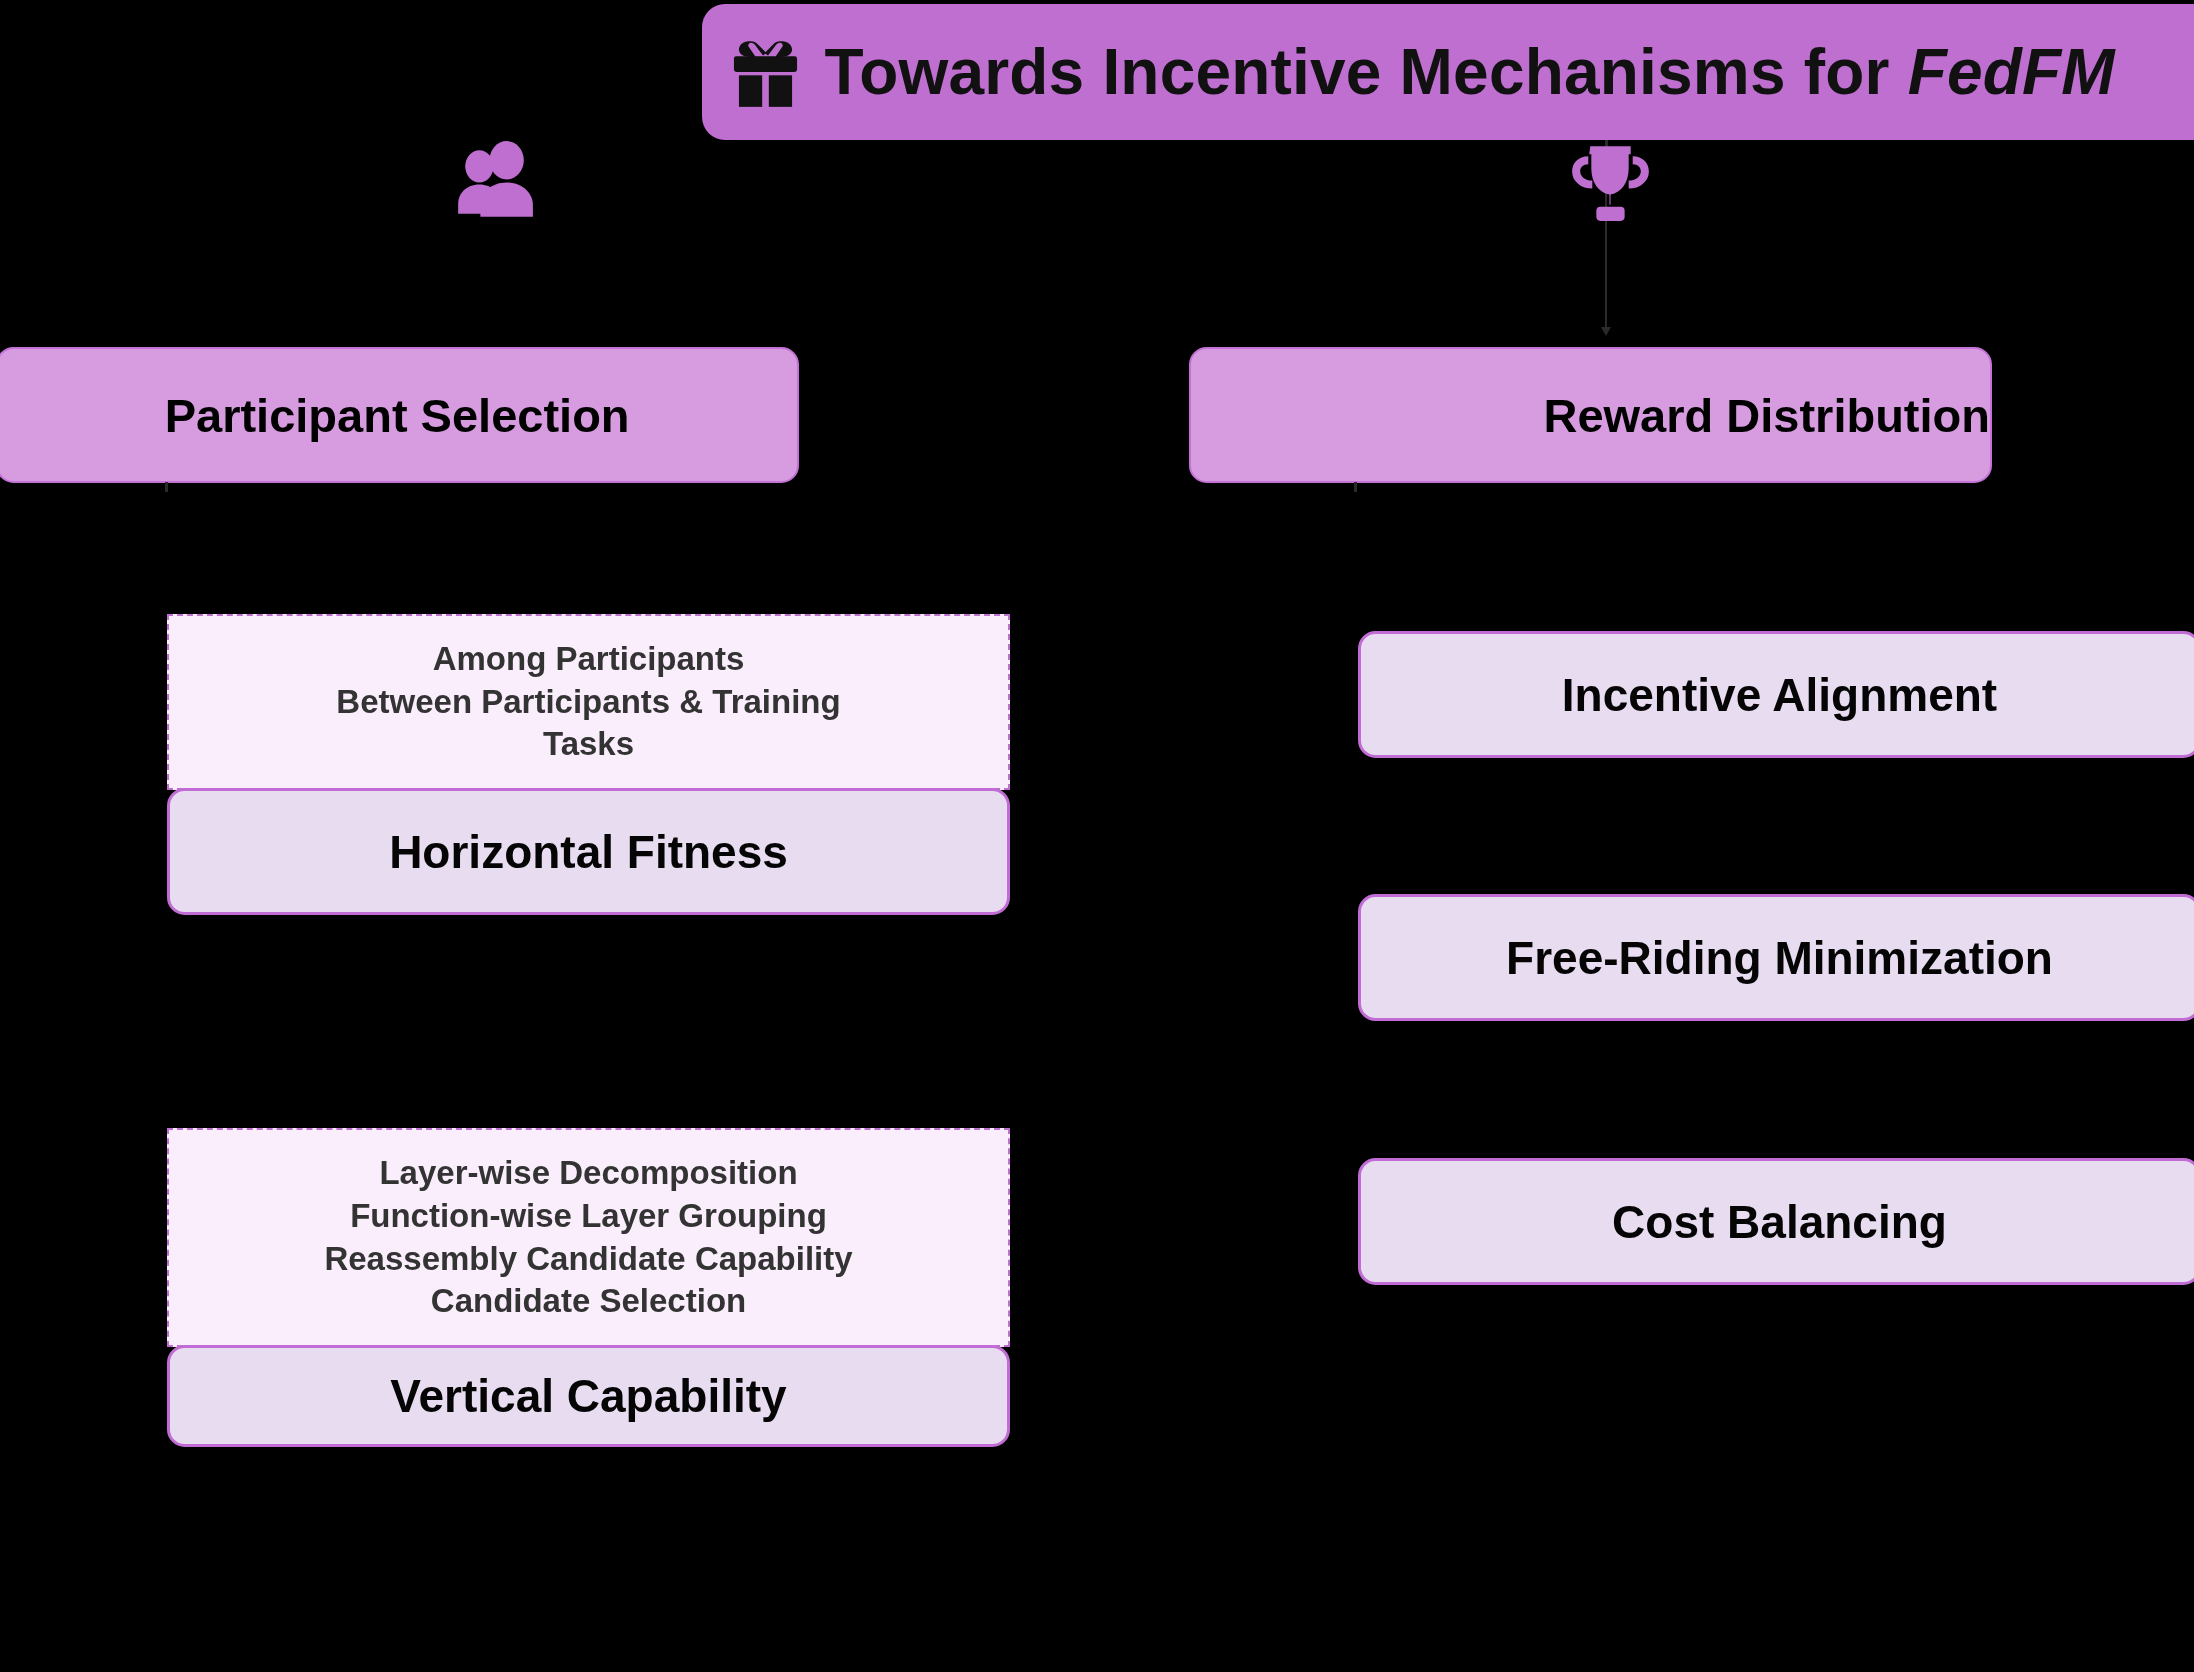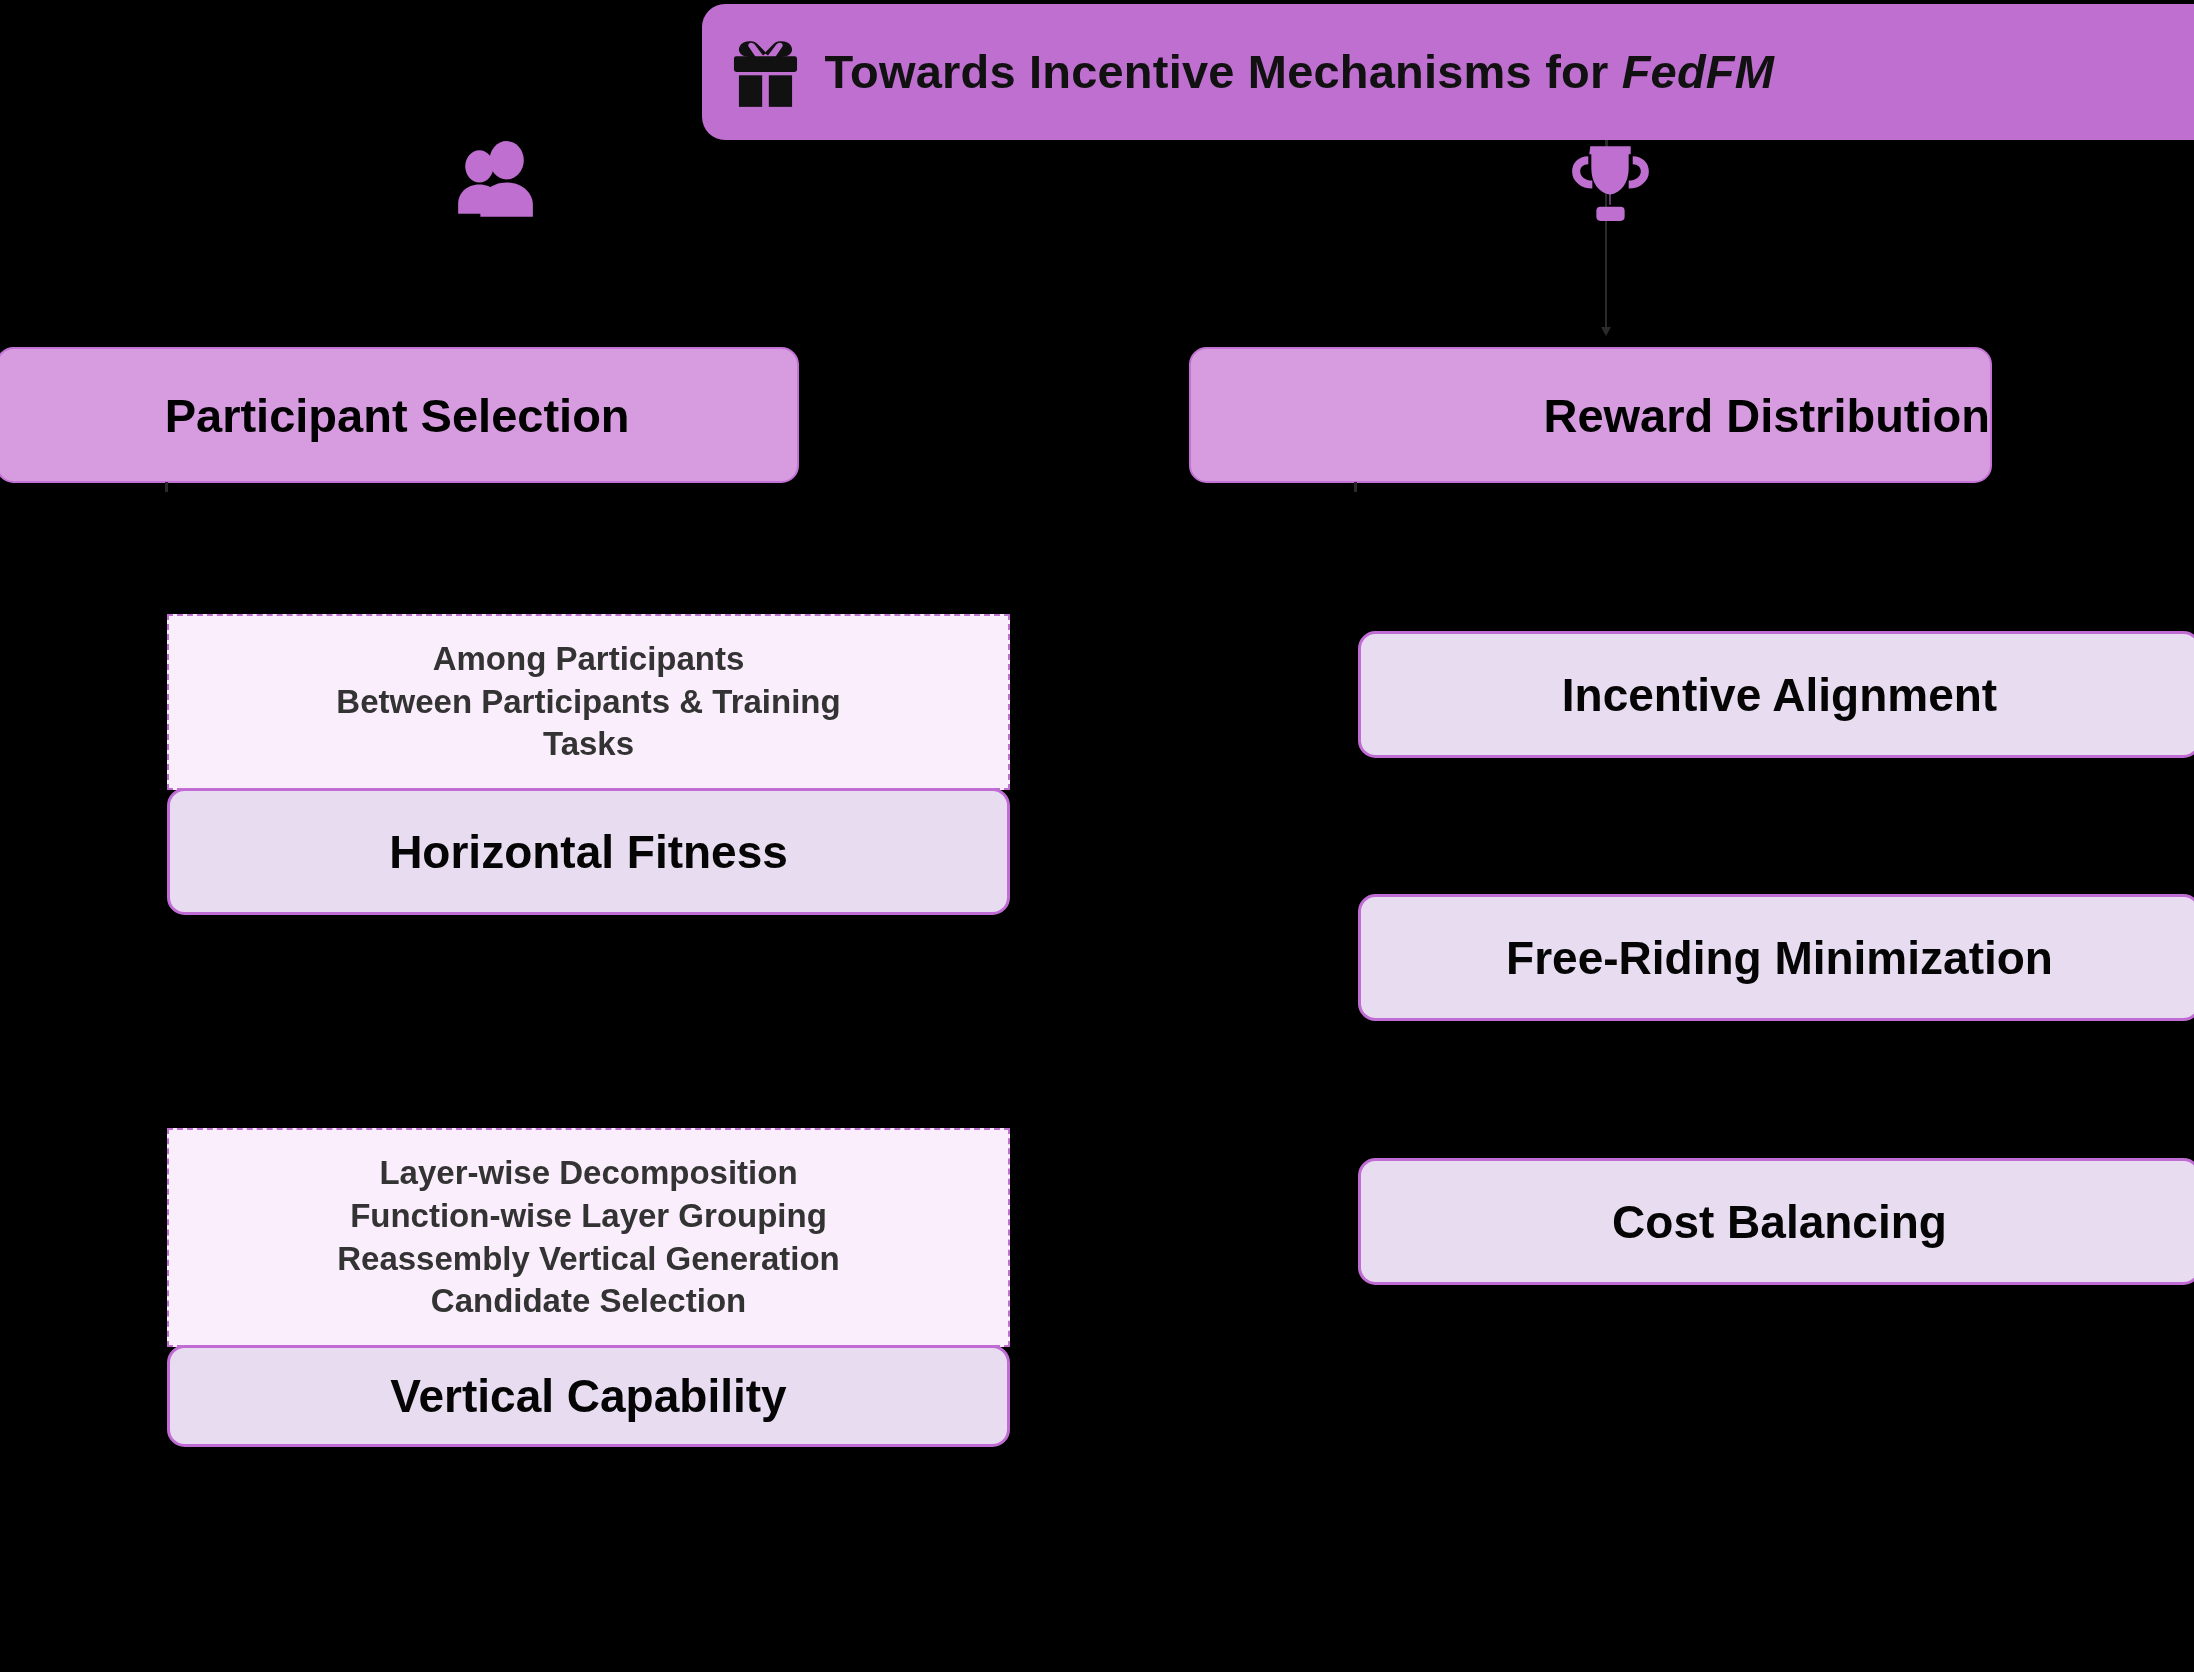--- a/index.html
+++ b/index.html
@@ -18,21 +18,21 @@
     width: 1808px; height: 136px;
     background: #BE6FD0;
     border-radius: 23px;
     display: flex; align-items: center;
     padding-left: 22px;
     box-shadow: 0 2.6px 0 rgba(0,0,0,0.12);
   }
   .gift-icon { width: 83px; height: 88px; flex: 0 0 auto; margin-right: 17.6px; }
   .title-text {
     color: #111111;
-    font-size: 47px;
+    font-size: 64px;
     font-weight: bold;
     letter-spacing: 0.2px;
     white-space: nowrap;
   }
   .title-text em { font-style: italic; }
 
   
   .col-icon { position: absolute; width: 101px; height: 101px; }
   .col-icon svg { width: 100%; height: 100%; display: block; }
 
@@ -193,21 +193,21 @@
     </div>
     <div class="group-label" style="height:127px;">
       <span>Horizontal Fitness</span>
     </div>
   </div>
 
   <div class="group" style="left:167px; top:1128px; width:843px;">
     <div class="group-items" style="height:219px;">
       <div class="line">Layer-wise Decomposition</div>
       <div class="line">Function-wise Layer Grouping</div>
-      <div class="line">Reassembly Vertical Generation</div>
+      <div class="line">Reassembly Candidate Capability</div>
       <div class="line">Candidate Selection</div>
     </div>
     <div class="group-label" style="height:102px;">
       <span>Vertical Capability</span>
     </div>
   </div>
 
   <div class="solo-box" style="left:1358px; top:631px; width:843px; height:127px;">
     <span>Incentive Alignment</span>
   </div>

